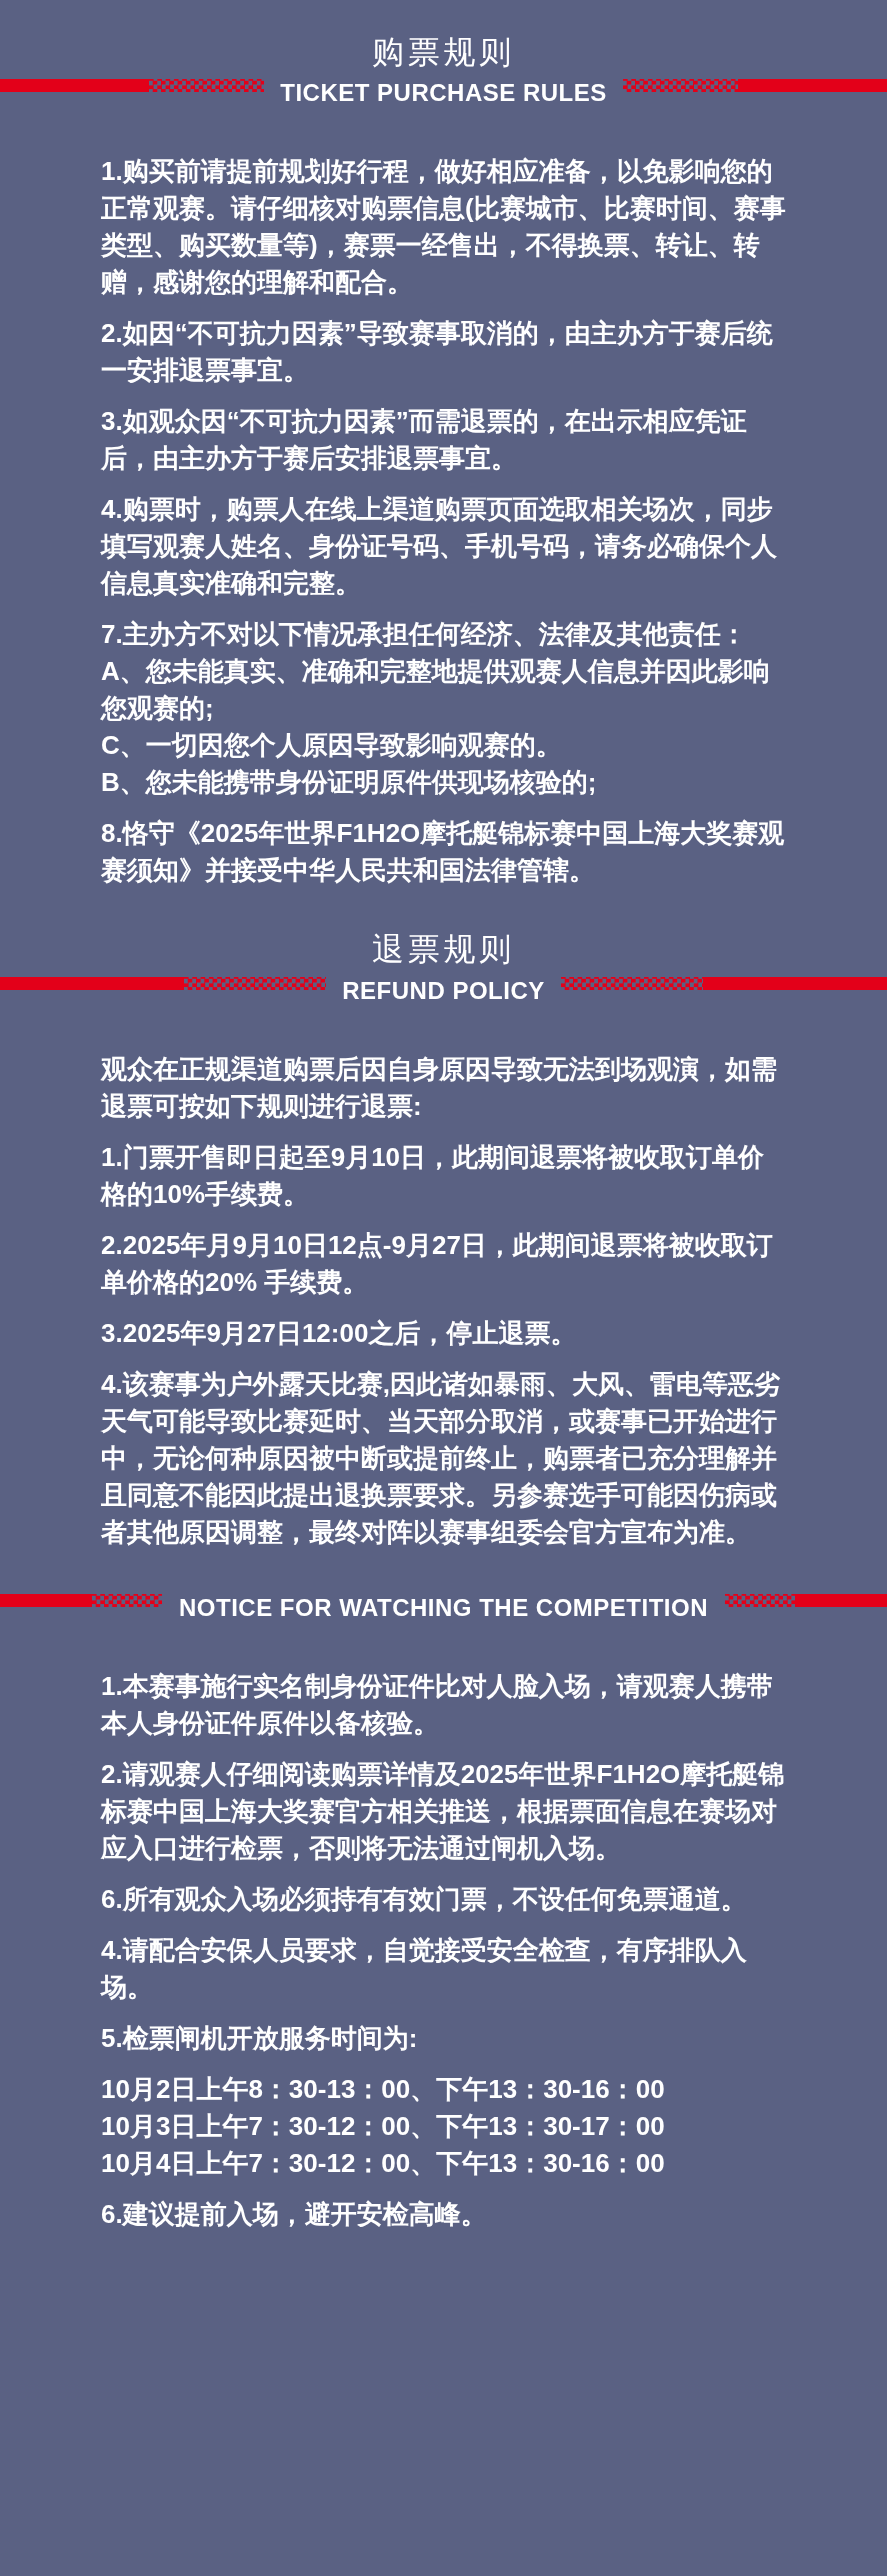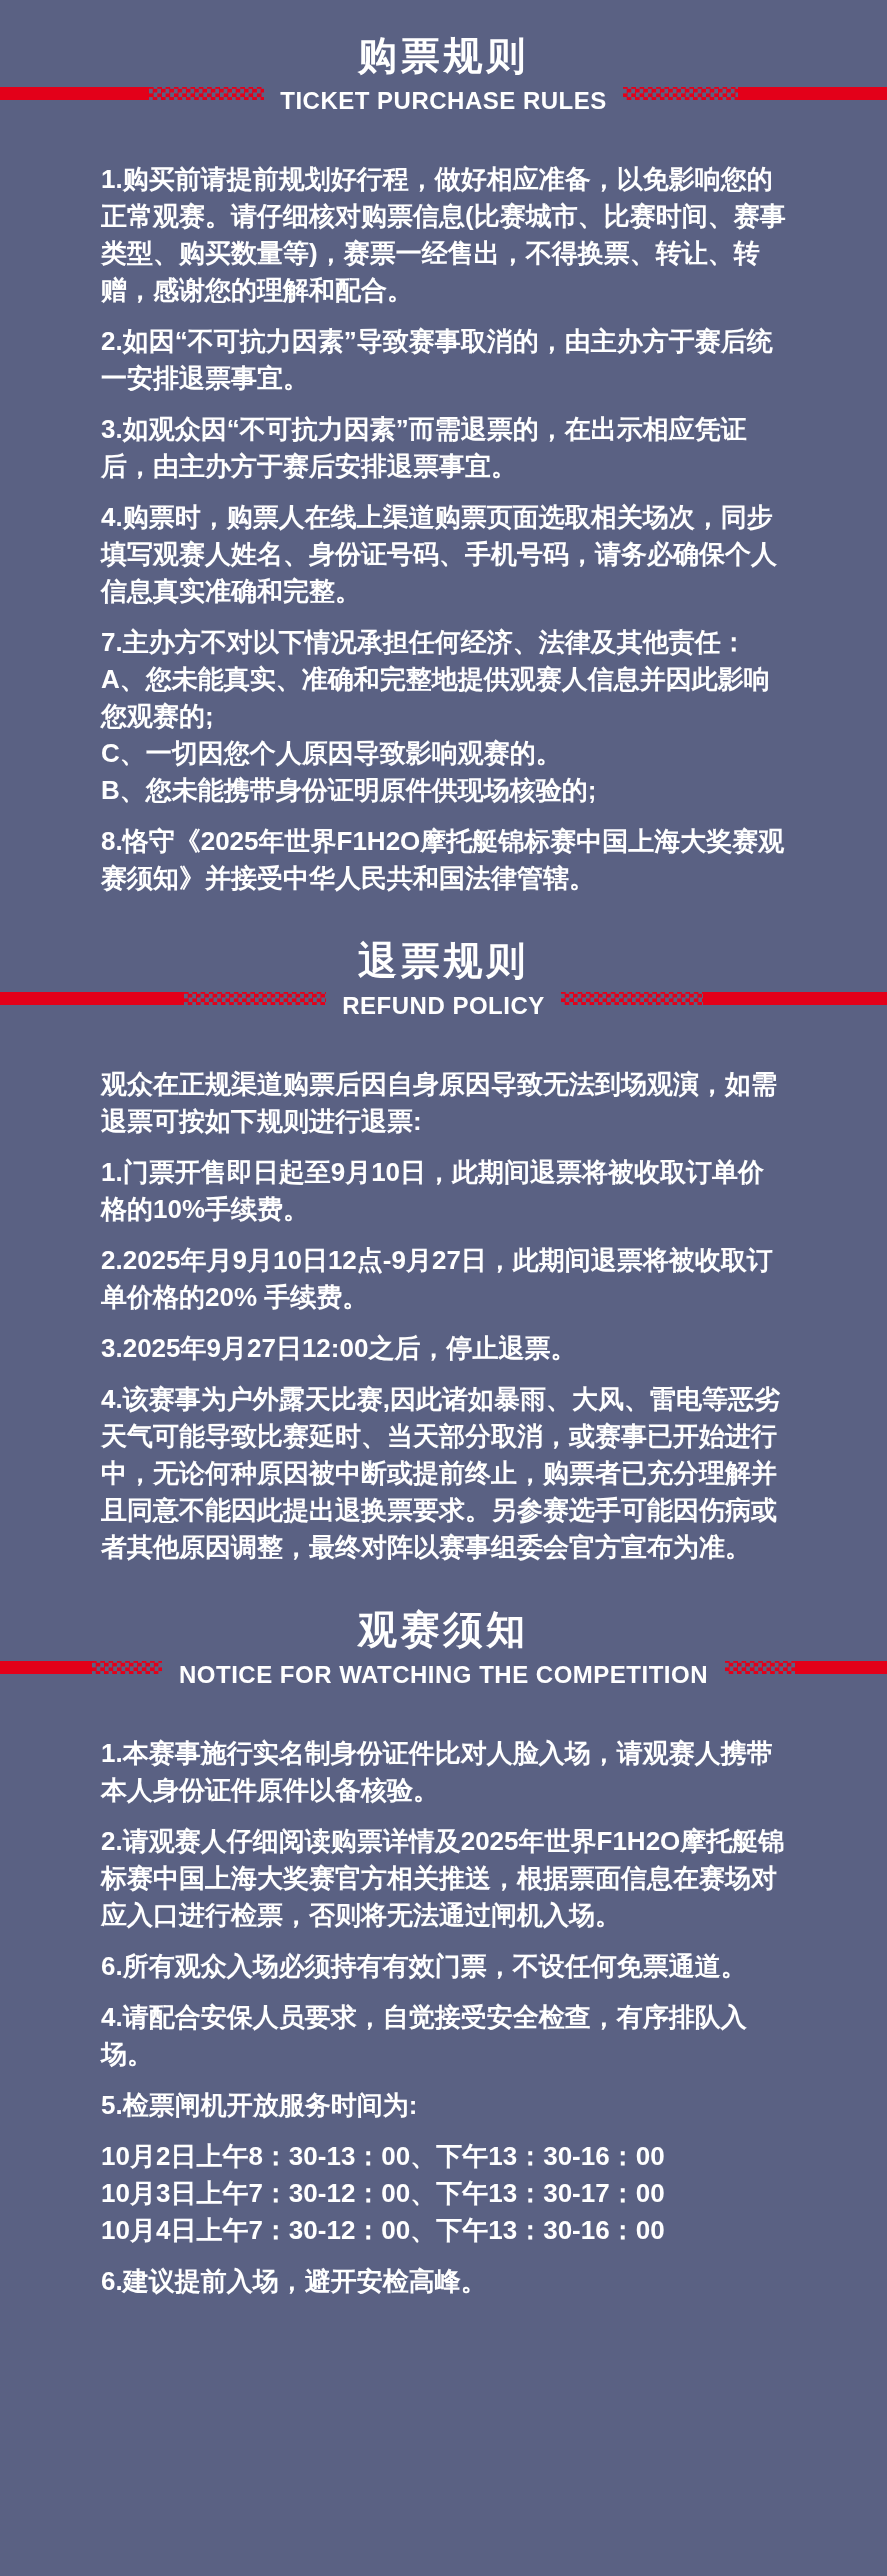--- a/index.html
+++ b/index.html
@@ -22,23 +22,23 @@
     box-sizing:border-box;
     padding:35px 0 129px;
     overflow:hidden;
   }
   .section{
     margin-bottom:43px;
   }
   .sec-title{
     margin:0 0 9.2px;
     text-align:center;
-    font-size:39px;
+    font-size:32px;
     line-height:1.1;
-    font-weight:bold;
+    font-weight:normal;
     letter-spacing:3.7px;
   }
   .band{
     display:flex;
     align-items:flex-start;
     margin:0 0 46px;
   }
   .band .bar{
     height:13px;
     flex:1.3 1 0;
@@ -131,21 +131,20 @@
         <div class="para">
           <div class="line">3.2025年9月27日12:00之后，停止退票。</div>
         </div>
         <div class="para">
           <div class="line">4.该赛事为户外露天比赛,因此诸如暴雨、大风、雷电等恶劣天气可能导致比赛延时、当天部分取消，或赛事已开始进行中，无论何种原因被中断或提前终止，购票者已充分理解并且同意不能因此提出退换票要求。另参赛选手可能因伤病或者其他原因调整，最终对阵以赛事组委会官方宣布为准。</div>
         </div>
       </div>
   </section>
 
   <section class="section">
-    <h1 class="sec-title">观赛须知</h1>
     <div class="band">
       <div class="bar"></div>
       <div class="checker"></div>
       <div class="en">NOTICE FOR WATCHING THE COMPETITION</div>
       <div class="checker"></div>
       <div class="bar"></div>
     </div>
     <div class="body">
         <div class="para">
           <div class="line">1.本赛事施行实名制身份证件比对人脸入场，请观赛人携带本人身份证件原件以备核验。</div>

